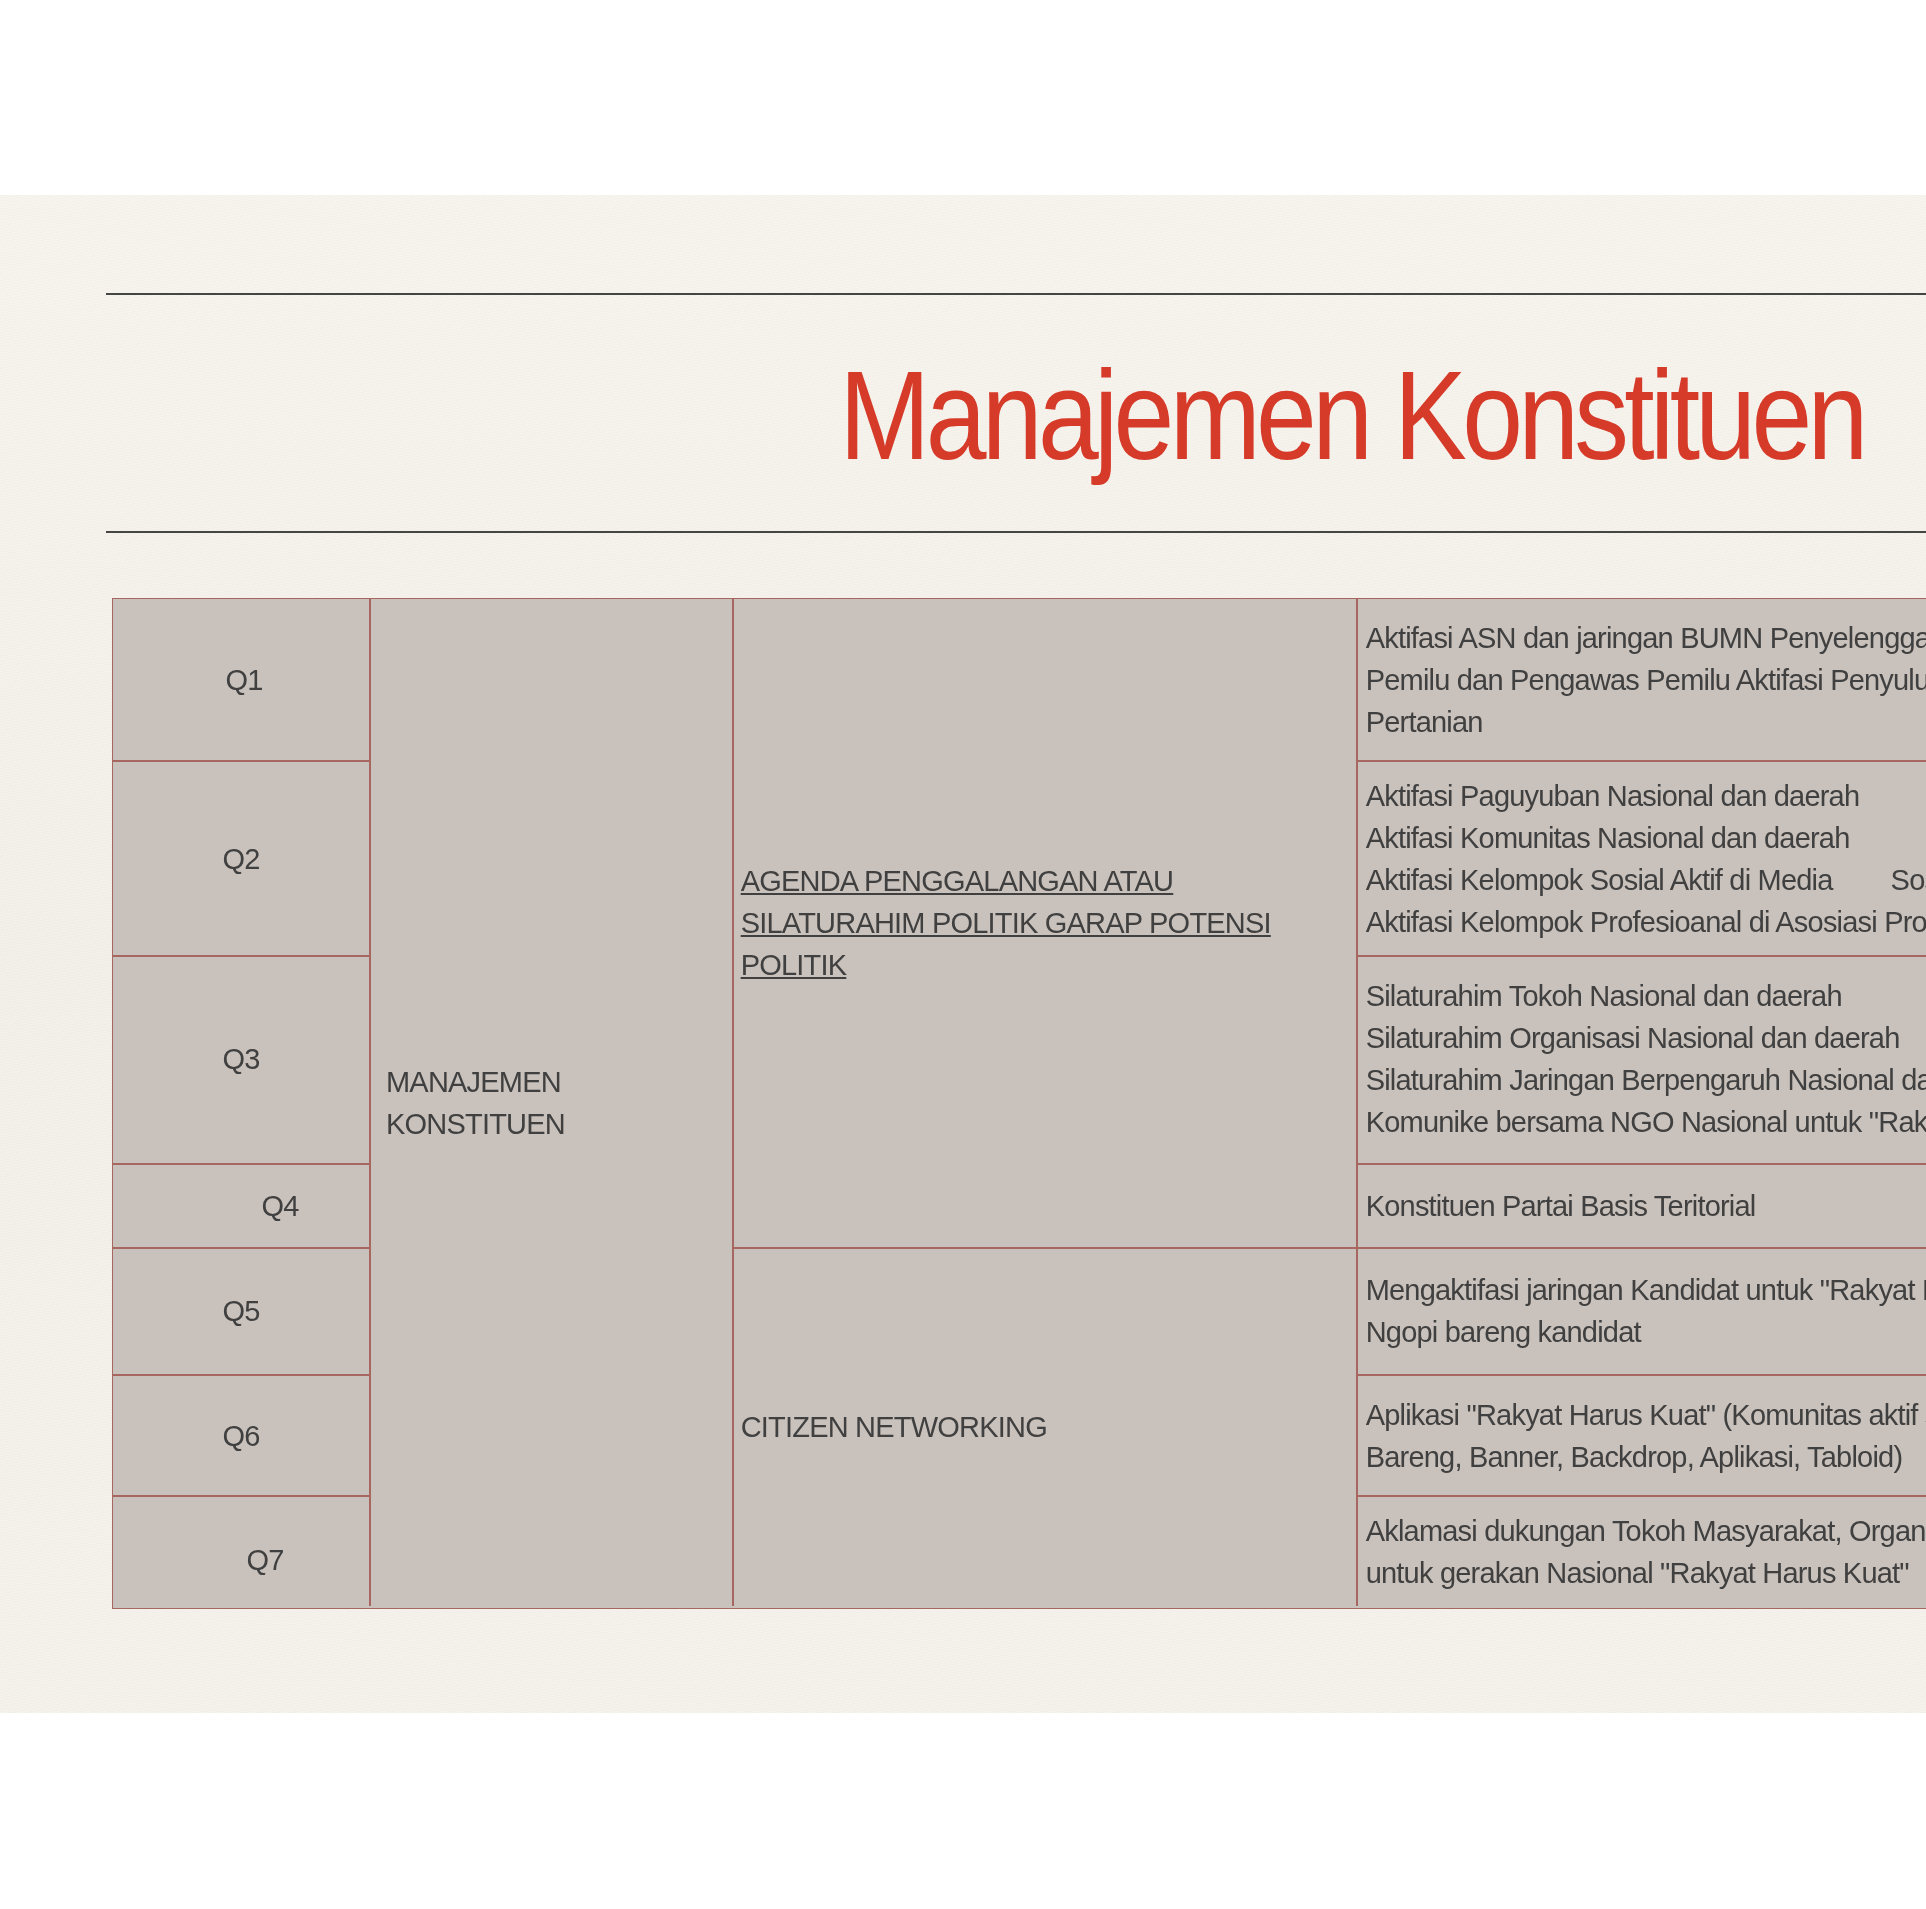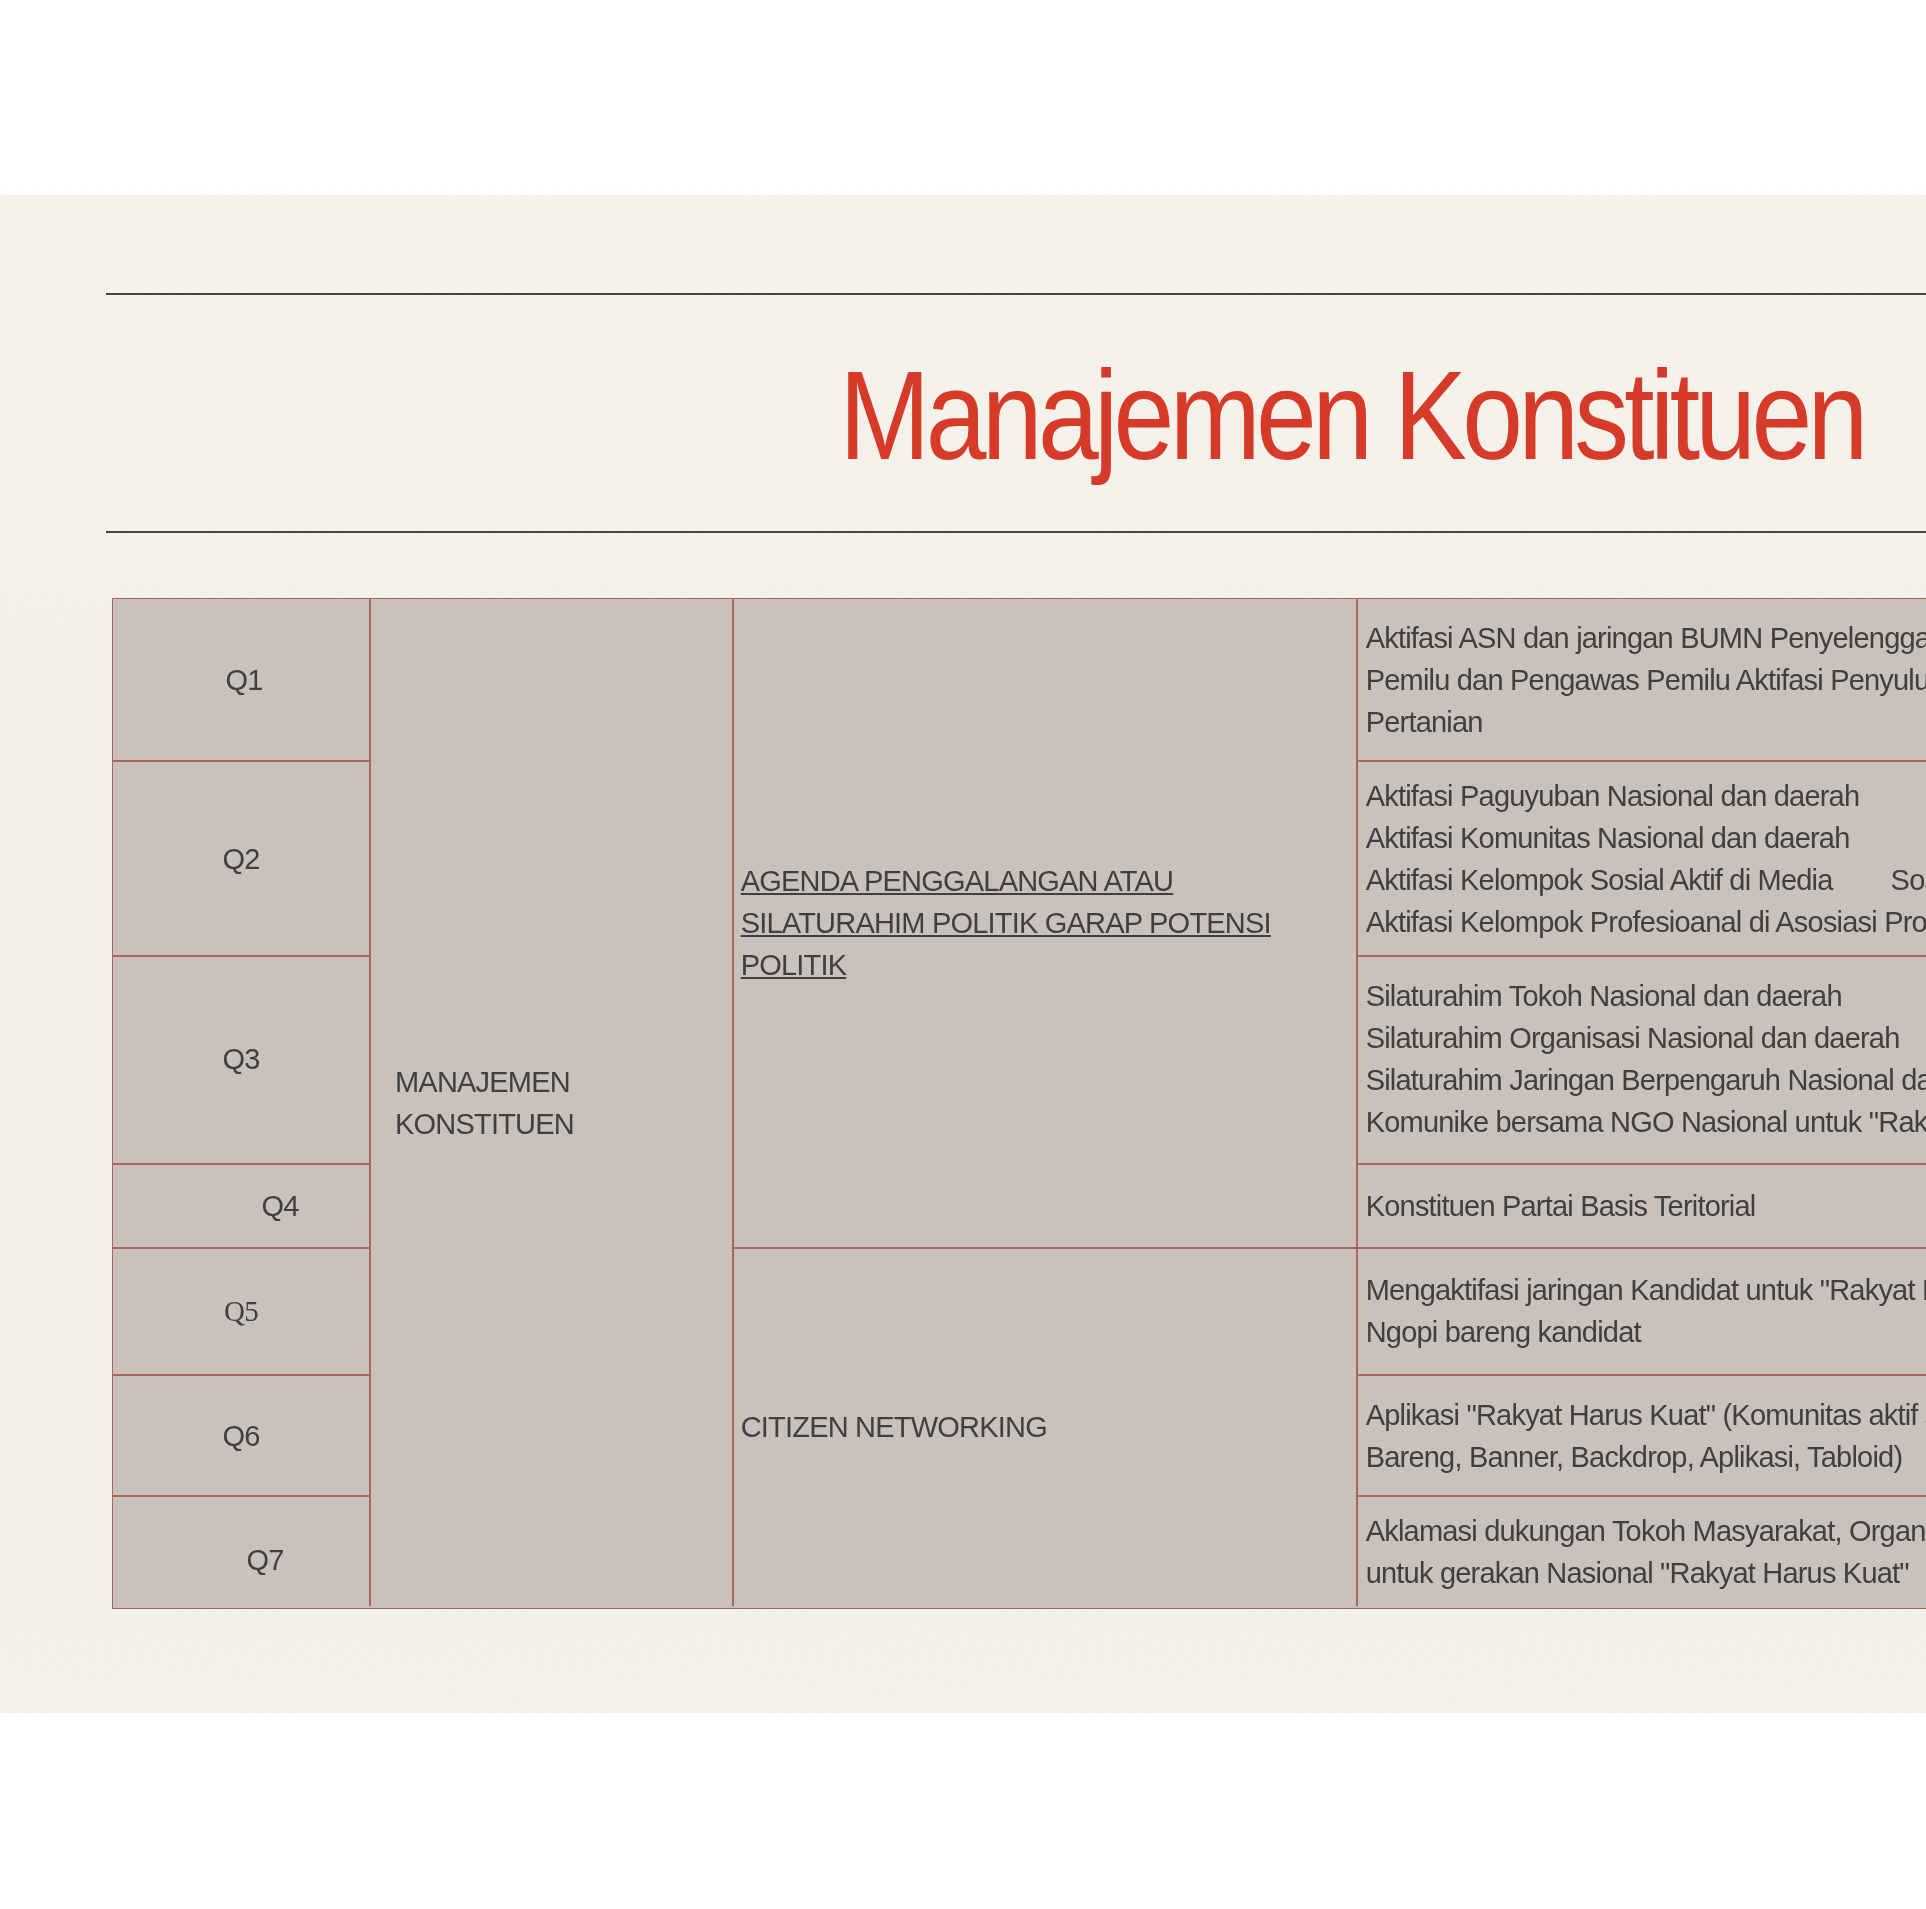--- a/index.html
+++ b/index.html
@@ -68,25 +68,25 @@
     <div class="hline" style="left:619px; width:1869px; top:648px;"></div>
     <div class="hline" style="left:0; width:256px; top:775px;"></div>
     <div class="hline" style="left:1243px; width:1245px; top:775px;"></div>
     <div class="hline" style="left:0; width:256px; top:896px;"></div>
     <div class="hline" style="left:1243px; width:1245px; top:896px;"></div>
 
     <div class="cell qcell" style="left:5px; top:0; width:252px; height:161px;text-align:center;">Q1</div>
     <div class="cell qcell" style="left:0; top:163px; width:256px; height:193px;">Q2</div>
     <div class="cell qcell" style="left:0; top:357px; width:256px; height:206px;">Q3</div>
     <div class="cell qcell" style="left:0; top:566px; width:256px; height:82px;margin-left:39px;">Q4</div>
-    <div class="cell qcell" style="left:0; top:649px; width:256px; height:125px;font-family:Liberation Serif, serif;">Q5</div>
+    <div class="cell qcell" style="left:0; top:649px; width:256px; height:125px;">Q5</div>
     <div class="cell qcell" style="left:0; top:777px; width:256px; height:120px;">Q6</div>
     <div class="cell qcell" style="left:0; top:898px; width:304px; height:109px;margin-top:8px;">Q7</div>
 
-    <div class="cell desc" style="left:257px; top:0; width:361px; height:1007px; padding-left:25px;">
+    <div class="cell desc" style="left:257px; top:0; width:361px; height:1007px; padding-left:16px;">
       <span class="ln">MANAJEMEN</span>
       <span class="ln">KONSTITUEN</span>
     </div>
 
     <div class="cell desc" style="left:620px; top:0; width:623px; height:648px; padding-left:7.7px;text-decoration:underline;">
       <span class="ln">AGENDA PENGGALANGAN ATAU</span>
       <span class="ln">SILATURAHIM POLITIK GARAP POTENSI</span>
       <span class="ln">POLITIK</span>
     </div>
     <div class="cell desc" style="left:620px; top:649px; width:623px; height:358px; padding-left:7.7px;">

